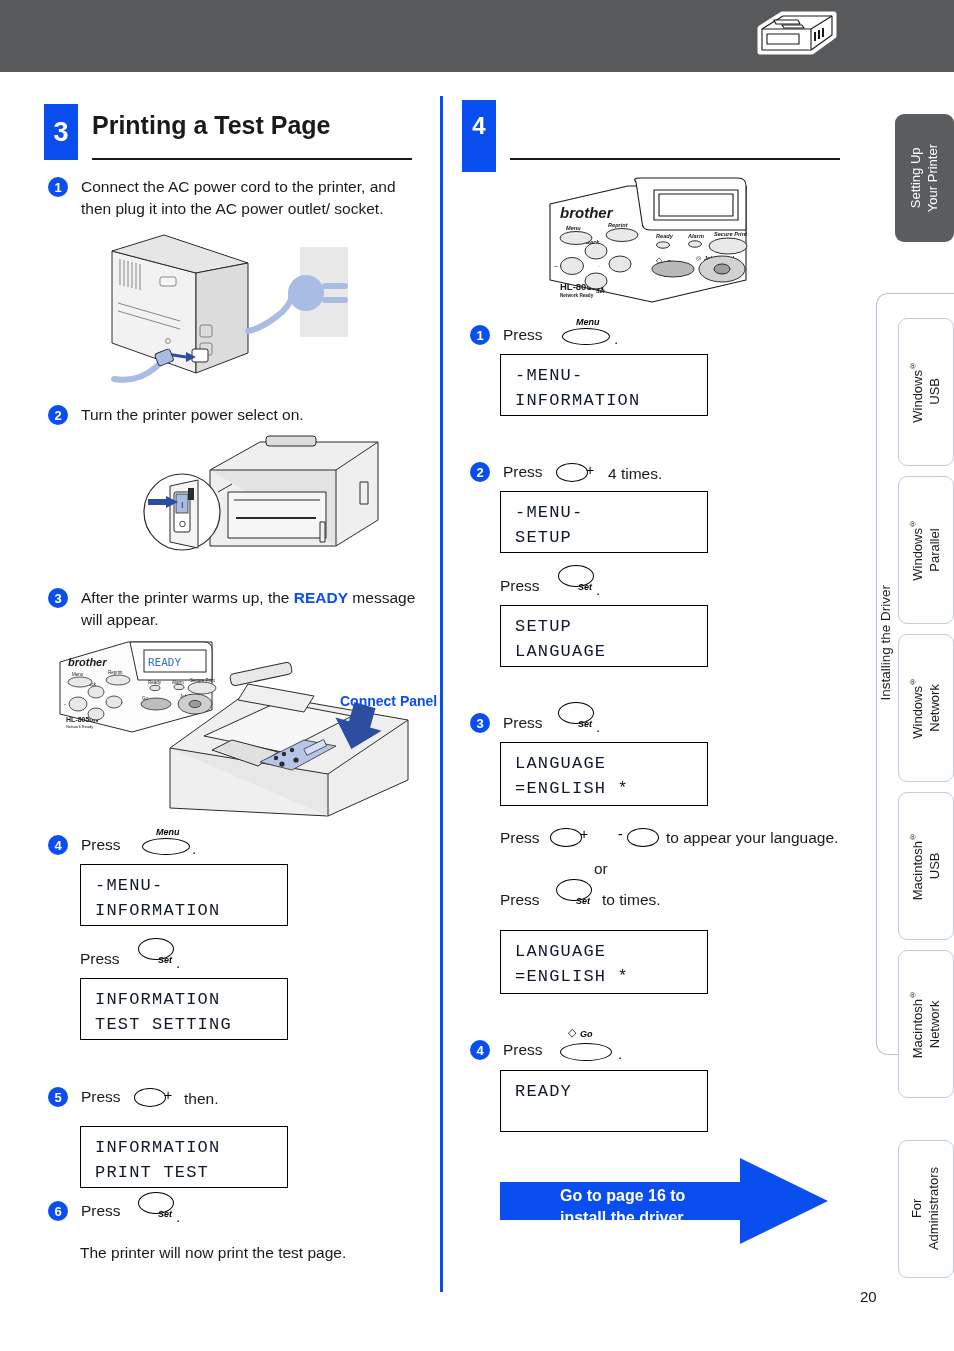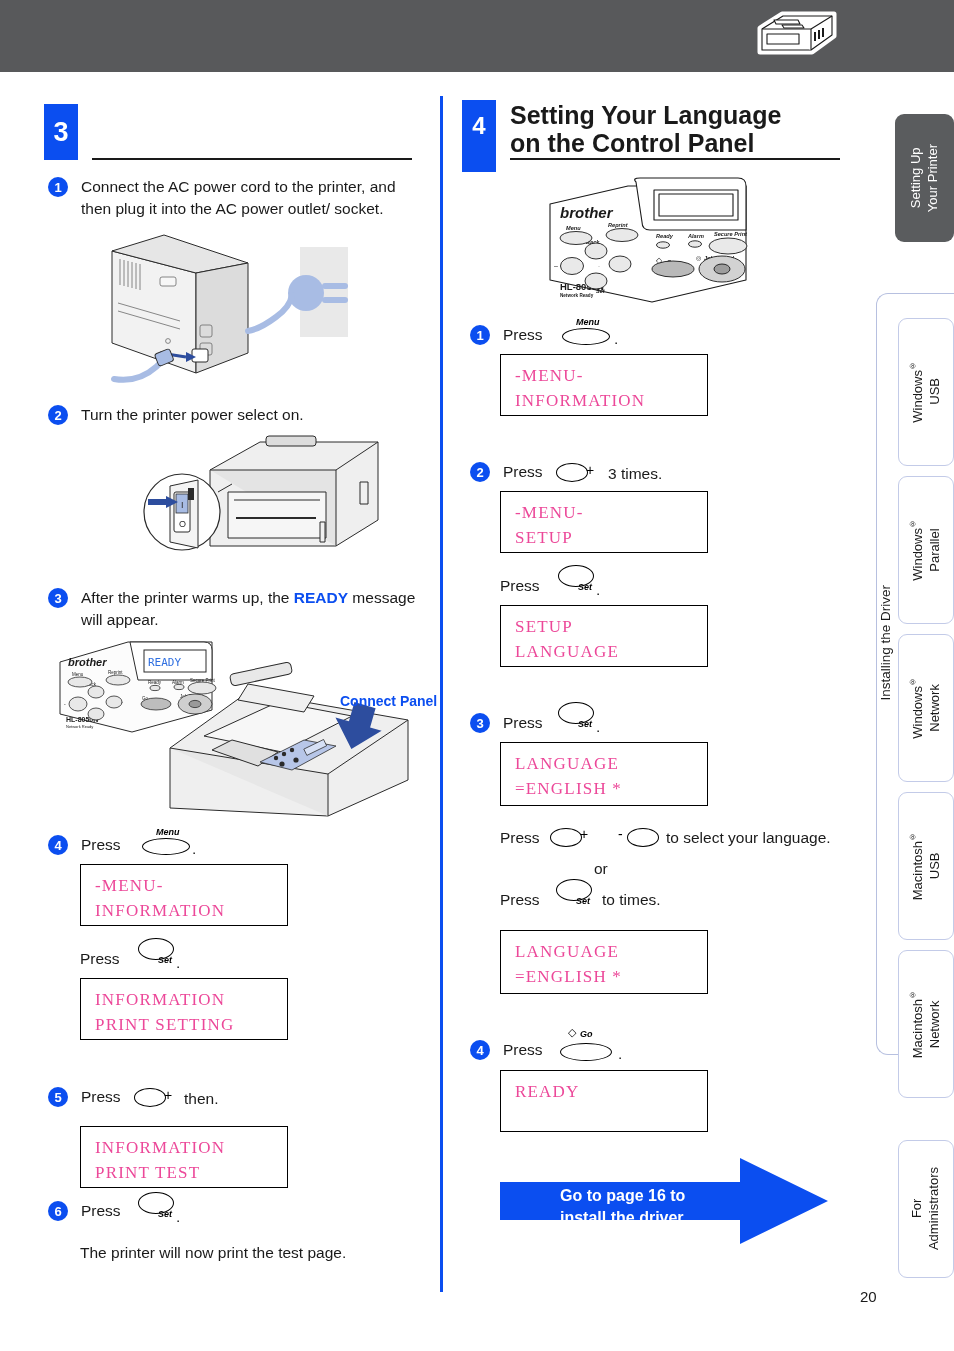--- a/index.html
+++ b/index.html
@@ -87,24 +87,24 @@
 
   
   .lcd {
     position: absolute;
     border: 1.6px solid #000;
     background: #ffffff;
     box-sizing: border-box;
     padding: 9px 0 0 14px;
   }
   .lcd-line {
-    font-family: Liberation Serif, serif;
+    font-family: Liberation Mono, monospace;
     font-size: 17px;
     letter-spacing: 1.2px;
-    color: #ec4899;
+    color: #0f172a;
     line-height: 1.45;
     white-space: pre;
   }
 
   
   .key {
     position: absolute;
     display: inline-block;
   }
   .key .oval {
@@ -207,27 +207,26 @@
     <rect x="72" y="26" width="2" height="9"></rect>
     <rect x="76" y="24" width="2" height="9"></rect>
     <rect x="80" y="22" width="2" height="9"></rect>
   </g>
 </svg>
 
 <div class="col-divider"></div>
 
 <div class="sec" style="left:44px; top:104px; width:370px; height:62px;">
   <div class="sec-num">3</div>
+  <div class="sec-title" style="top:8px;">Printing a Test Page</div>
   <div class="sec-rule" style="top:54px; width:320px;"></div>
 </div>
 
 <div class="sec" style="left:462px; top:100px; width:390px; height:70px;">
   <div class="sec-num" style="height:60px; font-size:24px; align-items:flex-start; padding-top:12px;">4</div>
-  <div class="sec-title" style="top:2px;">Setting Your Language
-on the Control Panel</div>
   <div class="sec-rule" style="top:58px; width:330px;"></div>
 </div>
 
 <div class="step" style="left:48px; top:176px; width:370px;">
   <div class="bullet">1</div>
   <div class="step-text" style="width:340px;">Connect the AC power cord to the printer, and then plug it into the AC power outlet/ socket.</div>
 </div>
 
 <svg style="position:absolute; left:100px; top:233px; width:265px; height:152px;" viewBox="0 0 265 152">
   <g stroke="#2b2b2b" stroke-width="1" fill="#eeeeee" stroke-linejoin="round">
@@ -390,21 +389,21 @@
 
 <div class="txt" style="left:80px; top:948px;">Press</div>
 <div class="key" style="left:138px; top:938px; width:54px; height:30px;">
   <div class="oval" style="left:0px; top:0px; width:34px; height:20px;"></div>
   <div class="klabel" style="left:20px; top:17px;">Set</div>
 </div>
 <div class="txt" style="left:176px; top:952px;">.</div>
 
 <div class="lcd" style="left:80px; top:978px; width:208px; height:62px;">
   <div class="lcd-line">INFORMATION</div>
-  <div class="lcd-line">PRINT SETTING</div>
+  <div class="lcd-line">TEST SETTING</div>
 </div>
 
 <div class="step" style="left:48px; top:1086px;">
   <div class="bullet">5</div>
   <div class="step-text">Press</div>
 </div>
 <div class="key" style="left:134px; top:1088px; width:42px; height:20px;">
   <div class="oval" style="left:0px; top:0px; width:30px; height:17px;"></div>
   <div class="psign" style="left:30px; top:-1px;">+</div>
 </div>
@@ -484,21 +483,21 @@
 </div>
 
 <div class="step" style="left:470px; top:461px;">
   <div class="bullet">2</div>
   <div class="step-text">Press</div>
 </div>
 <div class="key" style="left:556px; top:463px; width:42px; height:20px;">
   <div class="oval" style="left:0px; top:0px; width:30px; height:17px;"></div>
   <div class="psign" style="left:30px; top:-1px;">+</div>
 </div>
-<div class="txt" style="left:608px; top:463px;">3 times.</div>
+<div class="txt" style="left:608px; top:463px;">4 times.</div>
 
 <div class="lcd" style="left:500px; top:491px; width:208px; height:62px;">
   <div class="lcd-line">-MENU-</div>
   <div class="lcd-line">SETUP</div>
 </div>
 
 <div class="txt" style="left:500px; top:575px;">Press</div>
 <div class="key" style="left:558px; top:565px; width:54px; height:30px;">
   <div class="oval" style="left:0px; top:0px; width:34px; height:20px;"></div>
   <div class="klabel" style="left:20px; top:17px;">Set</div>
@@ -528,21 +527,21 @@
 <div class="txt" style="left:500px; top:827px;">Press</div>
 <div class="key" style="left:550px; top:828px; width:42px; height:20px;">
   <div class="oval" style="left:0px; top:0px; width:30px; height:17px;"></div>
   <div class="psign" style="left:30px; top:-2px;">+</div>
 </div>
 <div class="txt" style="left:594px; top:827px;margin-top:31px;">or</div>
 <div class="key" style="left:618px; top:828px; width:42px; height:20px;">
   <div class="psign" style="left:0px; top:-2px;">-</div>
   <div class="oval" style="left:9px; top:0px; width:30px; height:17px;"></div>
 </div>
-<div class="txt" style="left:666px; top:827px; width:230px;">to select your language.</div>
+<div class="txt" style="left:666px; top:827px; width:230px;">to appear your language.</div>
 
 <div class="txt" style="left:500px; top:889px;">Press</div>
 <div class="key" style="left:556px; top:879px; width:54px; height:30px;">
   <div class="oval" style="left:0px; top:0px; width:34px; height:20px;"></div>
   <div class="klabel" style="left:20px; top:17px;">Set</div>
 </div>
 <div class="txt" style="left:602px; top:889px;">to times.</div>
 
 <div class="lcd" style="left:500px; top:930px; width:208px; height:64px;">
   <div class="lcd-line">LANGUAGE</div>

